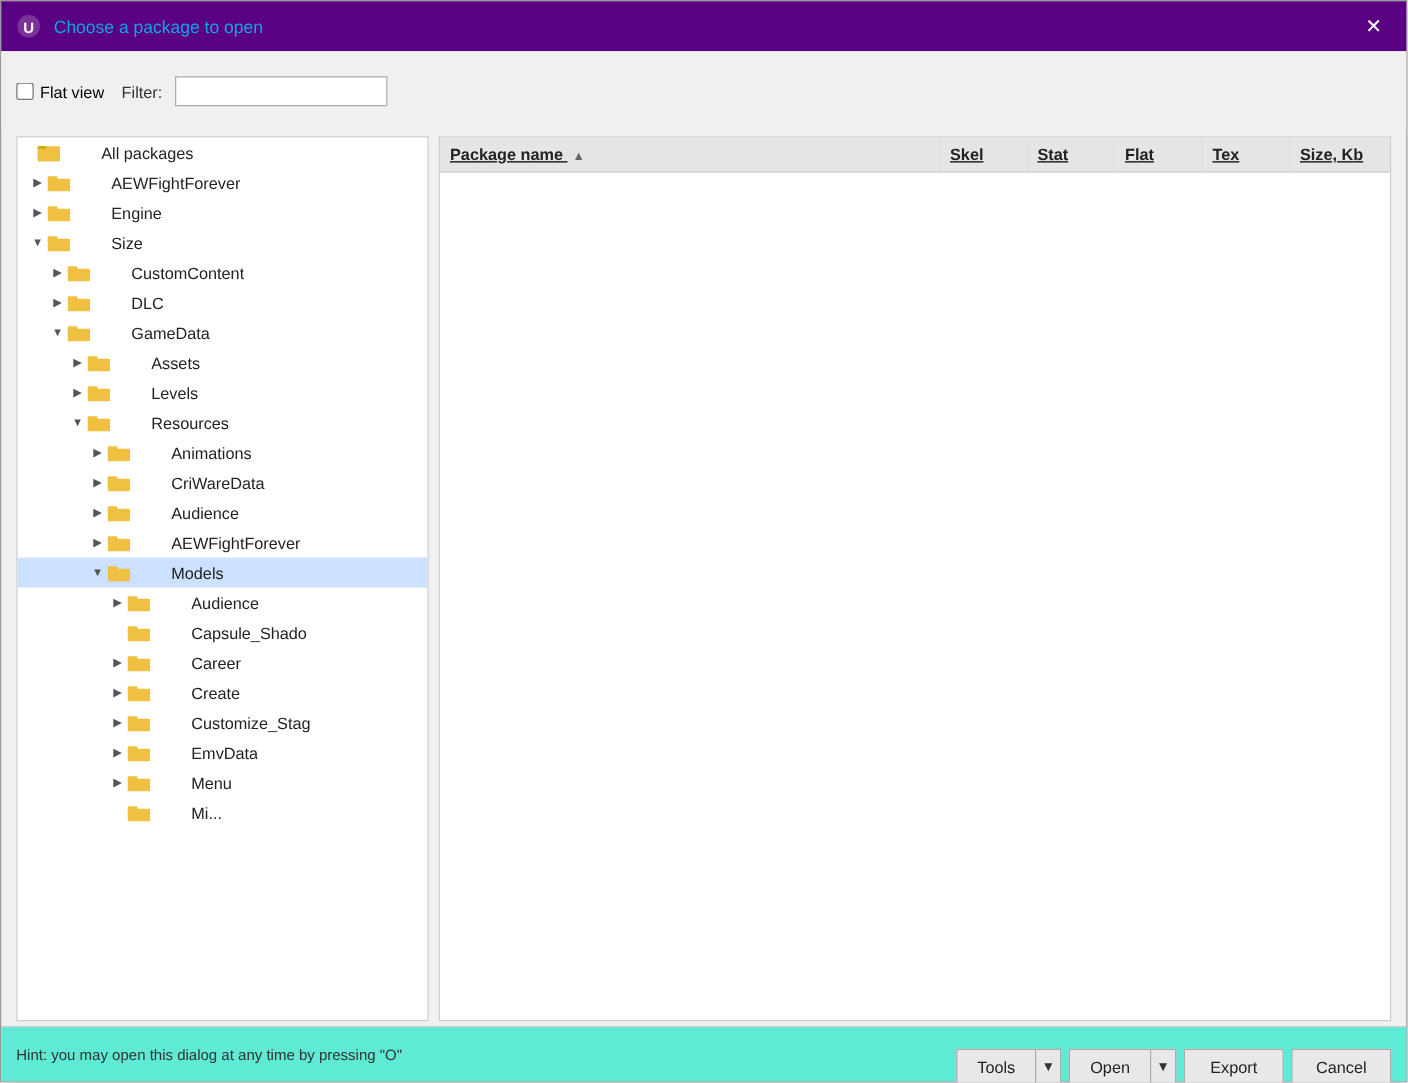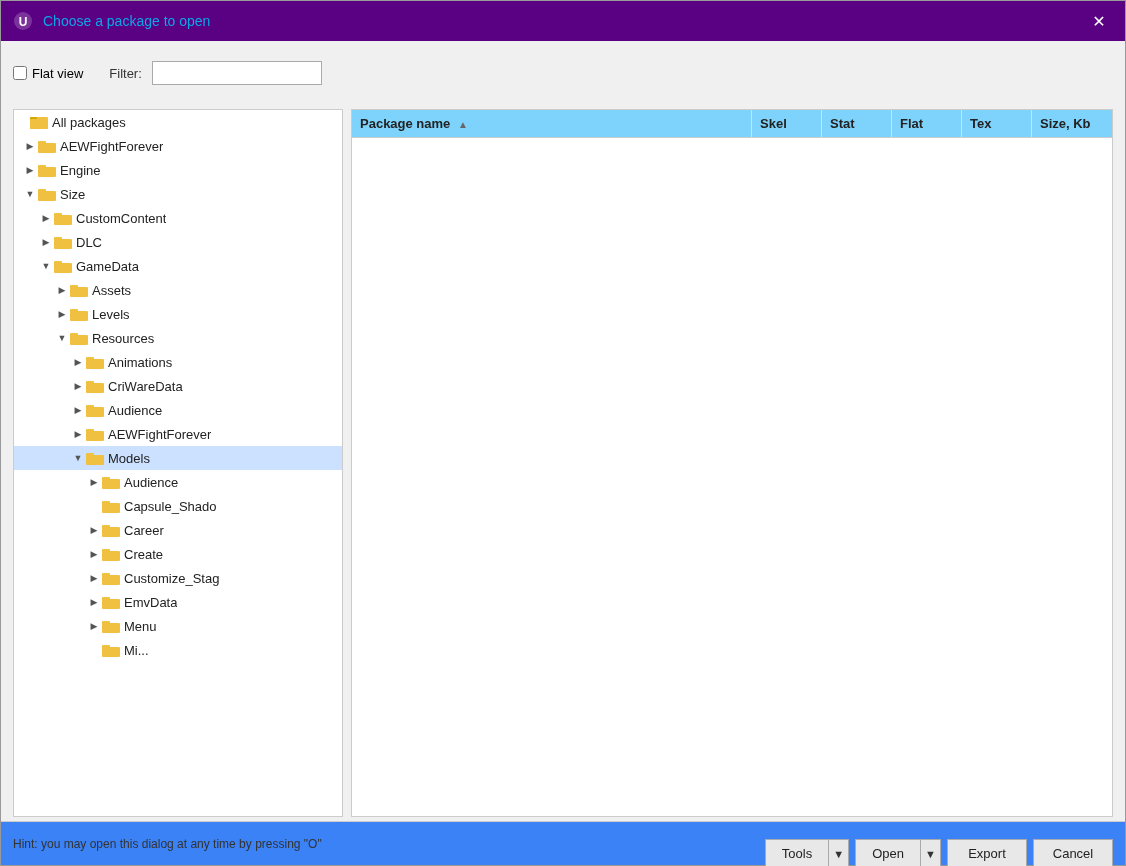--- a/index.html
+++ b/index.html
@@ -75,21 +75,21 @@
       align-items: center;
       gap: 5px;
     }
 
     .checkbox-wrapper input[type=checkbox] {
       width: 14px;
       height: 14px;
     }
 
     .filter-label {
-      margin-left: 16px;
+      margin-left: 4px;
       color: #333;
     }
 
     .filter-input {
       border: 1px solid #aaa;
       background: white;
       padding: 2px 6px;
       width: 170px;
       height: 24px;
       font-size: 13px;
@@ -119,22 +119,23 @@
       border: 1px solid #ccc;
       display: flex;
       flex-direction: column;
       overflow: hidden;
     }
 
     .table-header {
       display: grid;
       grid-template-columns: 1fr 70px 70px 70px 70px 80px;
       border-bottom: 1px solid #ccc;
-      background: #7dd3fc;
-      flex-shrink: 0;
+      background: #e5e5e5;
+      flex-shrink: 0;
+      text-decoration: underline;
     }
 
     .table-header-cell {
       padding: 6px 8px;
       font-weight: 600;
       font-size: 13px;
       color: #222;
       border-right: 1px solid #ddd;
       white-space: nowrap;
       overflow: hidden;
@@ -192,28 +193,29 @@
     .folder-icon svg {
       width: 18px;
       height: 16px;
     }
 
     .tree-label {
       font-size: 13px;
       color: #222;
       overflow: hidden;
       text-overflow: ellipsis;
+      margin-left: 29px;
     }
 
     .status-bar {
       display: flex;
       align-items: center;
       justify-content: space-between;
       padding: 6px 12px;
-      background: #3b82f6;
+      background: #5eead4;
       border-top: 1px solid #ccc;
       flex-shrink: 0;
       height: 44px;
       gap: 37px;
     }
 
     .hint-text {
       font-size: 12px;
       color: #333;
     }

